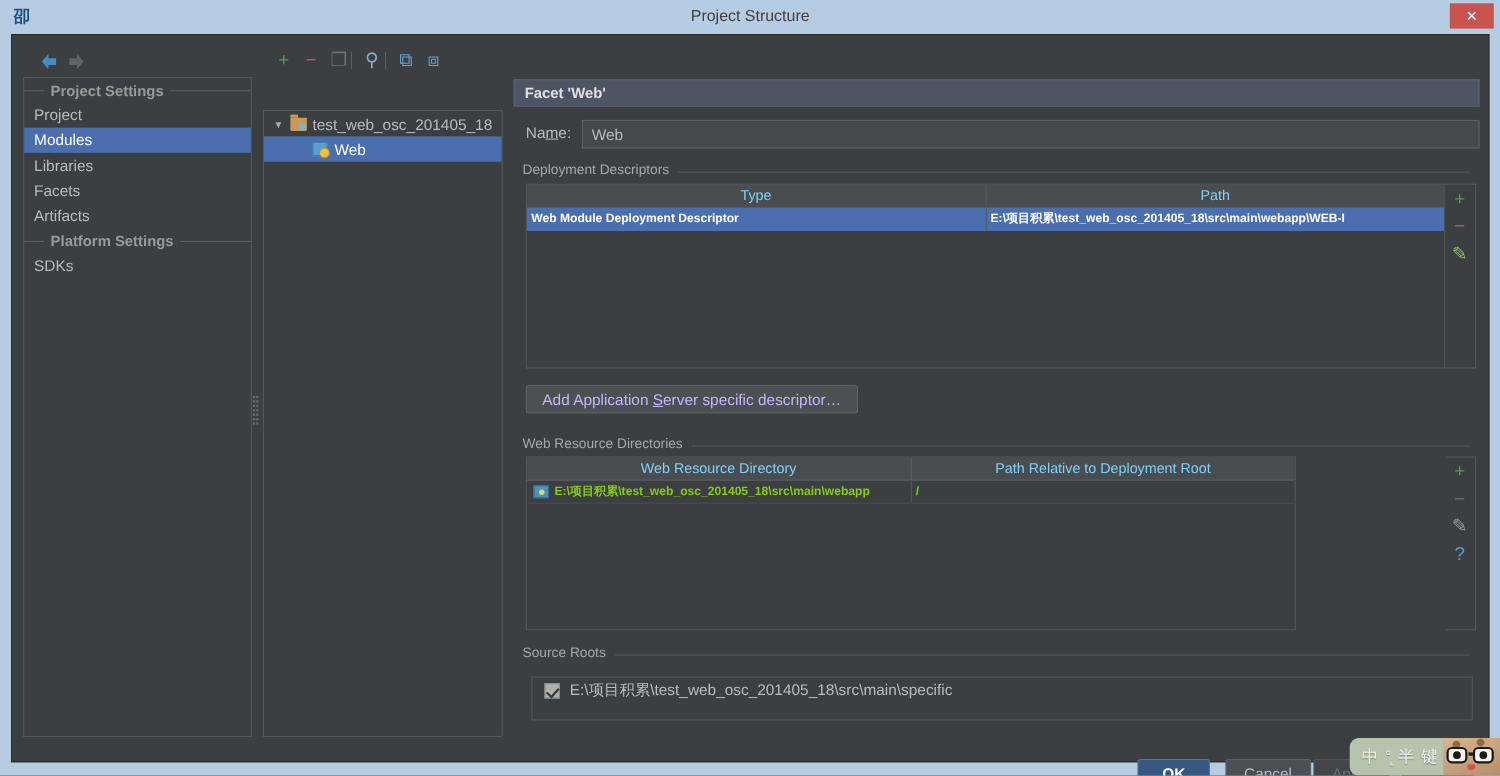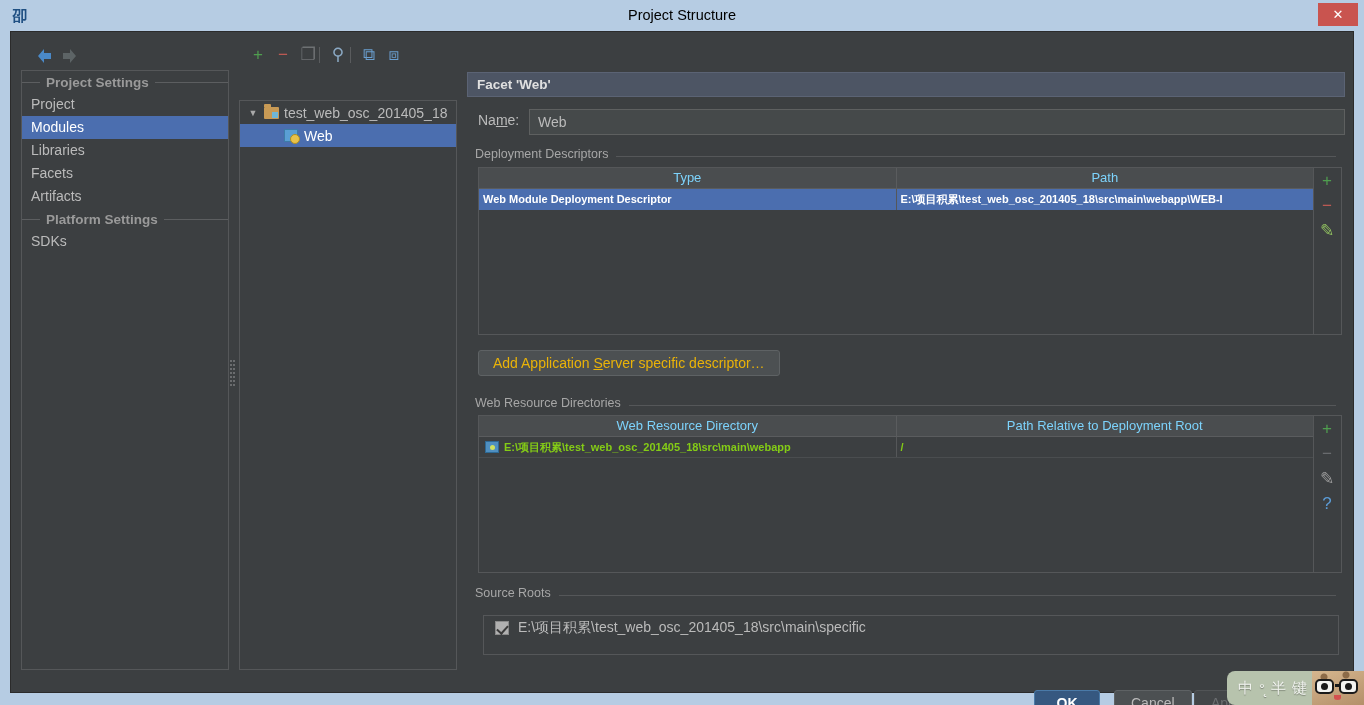--- a/index.html
+++ b/index.html
@@ -28,21 +28,21 @@
     position: absolute; left: 10px; top: 6px;
     width: 20px; height: 20px;
     color: #1f4f82;
     font-size: 15px; font-weight: bold;
     line-height: 20px; text-align: center;
   }
   #titlebar-text {
     position: absolute; left: 0; top: 0;
     width: 1364px; height: 31px;
     line-height: 31px; text-align: center;
-    font-size: 14.5px; color: #000000;
+    font-size: 14.5px; color: #404040;
   }
   #close-button {
     position: absolute; right: 6px; top: 3px;
     width: 40px; height: 23px;
     background: #c9544f;
     color: #ffffff;
     font-size: 13px; line-height: 23px; text-align: center;
     cursor: pointer;
   }
 
@@ -294,21 +294,21 @@
   }
 
   
   #add-appserver-btn {
     position: absolute; left: 11px; top: 278px;
     height: 26px;
     padding: 0 14px;
     background: #4c5052;
     border: 1px solid #5e6264;
     border-radius: 3px;
-    color: #eab308;
+    color: #c4b5fd;
     font-size: 14px;
     line-height: 24px;
     cursor: pointer;
     white-space: nowrap;
   }
   #add-appserver-btn u { text-decoration: underline; }
 
   
   #sourceroots-list {
     position: absolute; left: 11px; top: 28px;
@@ -570,21 +570,21 @@
 
       <div id="add-appserver-btn">
         <span>Add Application </span><u>S</u><span>erver specific descriptor…</span>
       </div>
 
       <div class="titled-group" id="wrd-group" style="left: 5px; top: 325px; width: 868px; height: 190px; border-top: none;">
         <div class="titled-label">Web Resource Directories</div>
         <div class="titled-rule" id="wrd-rule" style="left: 157px; width: 707px;"></div>
       </div>
 
-      <div class="tbl" id="wrd-table" style="left:11px; top:343px; width:836px; height:158px;">
+      <div class="tbl" id="wrd-table" style="left:11px; top:343px; width:700px; height:158px;">
           <div class="tbl-head">
             <div class="th">Web Resource Directory</div>
             <div class="th">Path Relative to Deployment Root</div>
           </div>
           <div class="tbl-row plain">
             <div class="td" style="display: flex; align-items: center;">
               <span class="icon-webdir"></span>
               <span>E:\项目积累\test_web_osc_201405_18\src\main\webapp</span>
             </div>
             <div class="td">/</div>

